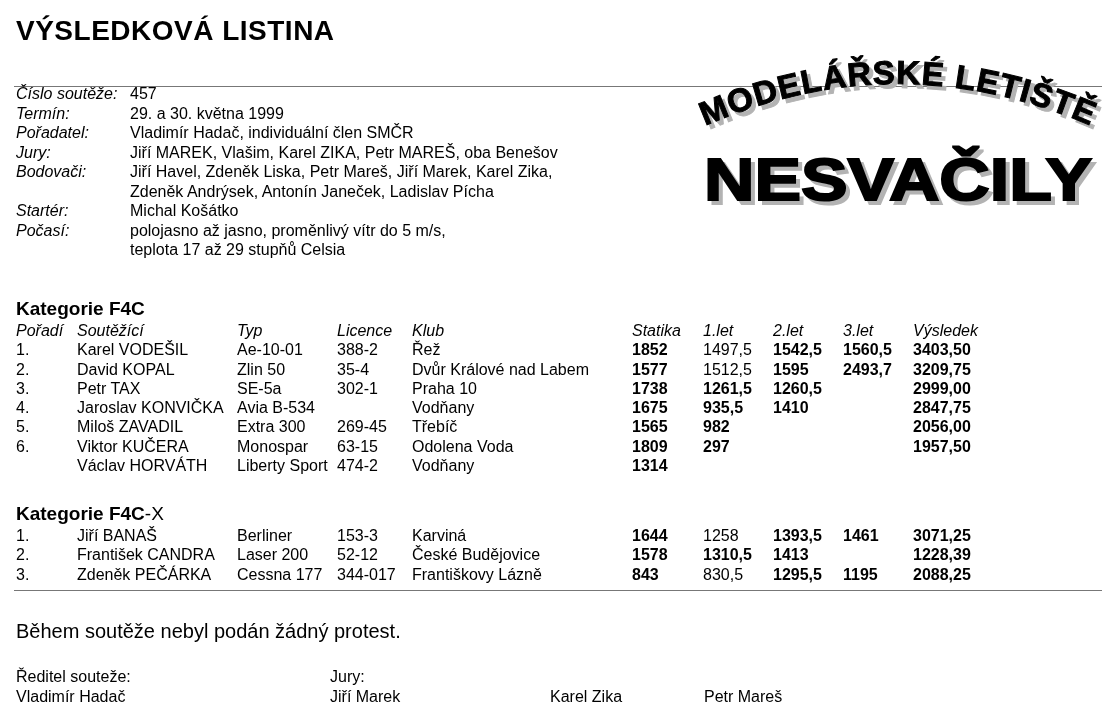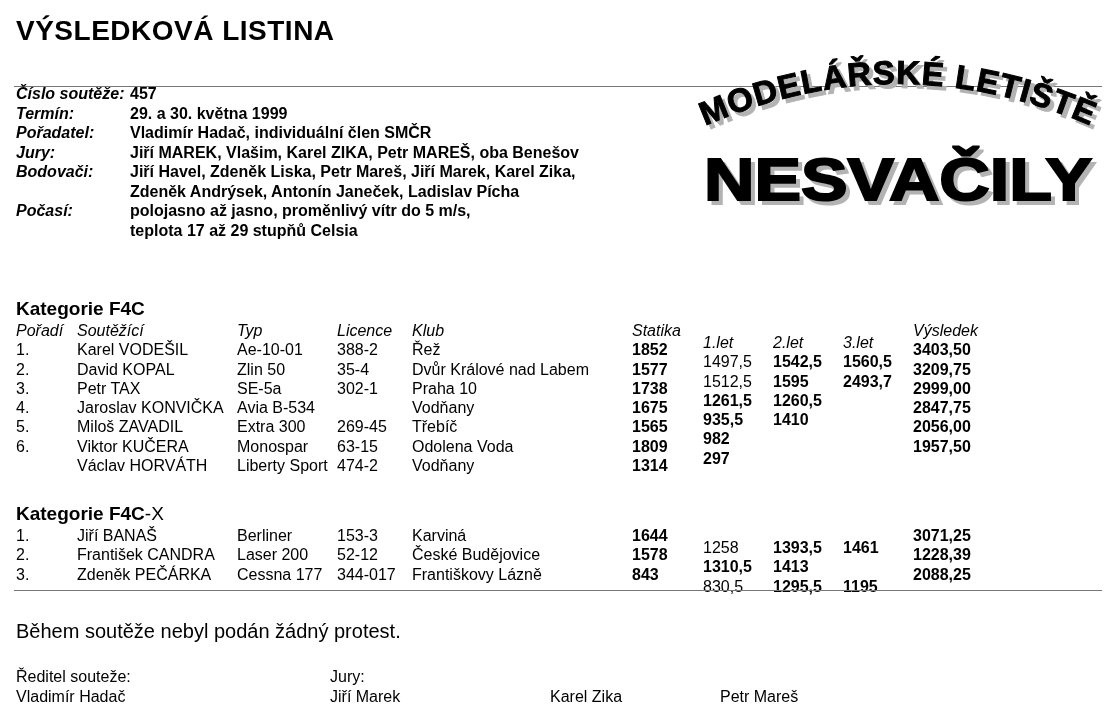--- a/index.html
+++ b/index.html
@@ -13,21 +13,21 @@
     position:absolute; left:16px; top:16px; margin:0;
     font-size:28px; font-weight:bold; line-height:30px; letter-spacing:0.5px;
   }
 
   .rule { position:absolute; left:14px; width:1088px; height:1px; background:#777; }
   .rule-top    { top:86px; }
   .rule-bottom { top:590px; }
 
   
   .info { position:absolute; left:16px; top:84px; font-size:16px; line-height:19.5px; }
-  .info-row { display:flex; align-items:flex-start;font-weight:bold; }
+  .info-row { display:flex; align-items:flex-start; }
   .info-label { width:114px; flex:none; font-style:italic; }
   .info-value { white-space:nowrap; }
 
   
   .logo { position:absolute; left:688px; top:48px; overflow:visible; }
   .logo text { font-family:"Liberation Sans", sans-serif; font-weight:bold; }
   .logo .arc  { font-size:33px; letter-spacing:1px; }
   .logo .main { font-size:60px; }
   .logo .shadow { fill:#b3b3b3; stroke:#b3b3b3; }
   .logo .ink    { fill:#000000; stroke:#000000; }
@@ -43,32 +43,32 @@
   .trow { display:flex; font-size:16px; line-height:19.3px; height:19.3px; white-space:nowrap; }
   .trow.hdr .cell { font-style:italic; font-weight:normal; }
   .cell { flex:none; overflow:visible; }
   .c-rank    { width:61px; }
   .c-name    { width:160px; }
   .c-type    { width:100px; }
   .c-licence { width:75px; }
   .c-club    { width:220px; }
   .c-num     { text-align:left; font-weight:bold; }
   .c-statika { width:71px; }
-  .c-let     { width:70px;margin-top:12px; }
+  .c-let     { width:70px; }
   .c-result  { width:95px; }
   .c-num.rg  { font-weight:normal; }
 
   
   .protest { position:absolute; left:16px; top:620px; font-size:20px; }
   .sig { position:absolute; font-size:16px; line-height:20px; white-space:nowrap;margin-top:11px; }
   .sig-role { display:block; }
   .sig-1 { left:16px;  top:656px; }
   .sig-2 { left:330px; top:656px; }
   .sig-3 { left:550px; top:676px; }
-  .sig-4 { left:720px; top:676px; }
+  .sig-4 { left:704px; top:676px; }
 </style>
 </head>
 <body>
 
 <div class="page">
 
   <h1 class="title">VÝSLEDKOVÁ LISTINA</h1>
 
   <div class="rule rule-top"></div>
 
@@ -112,20 +112,26 @@
         </div>
       </div>
       <div class="info-row">
         <div class="info-label">Bodovači:</div>
         <div class="info-value">
           <div>Jiří Havel, Zdeněk Liska, Petr Mareš, Jiří Marek, Karel Zika,</div>
           <div>Zdeněk Andrýsek, Antonín Janeček, Ladislav Pícha</div>
         </div>
       </div>
       <div class="info-row">
+        <div class="info-label">Startér:</div>
+        <div class="info-value">
+          <div>Michal Košátko</div>
+        </div>
+      </div>
+      <div class="info-row">
         <div class="info-label">Počasí:</div>
         <div class="info-value">
           <div>polojasno až jasno, proměnlivý vítr do 5 m/s,</div>
           <div>teplota 17 až 29 stupňů Celsia</div>
         </div>
       </div>
     </div>
 
   <div class="cat cat-f4c">
       <div class="cat-title"><span>Kategorie F4C</span><span class="suffix"></span></div>

